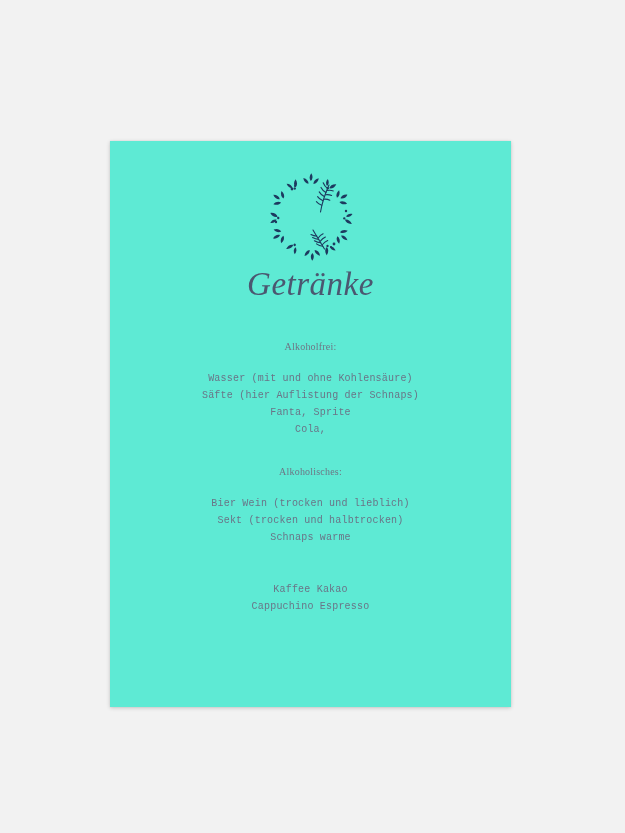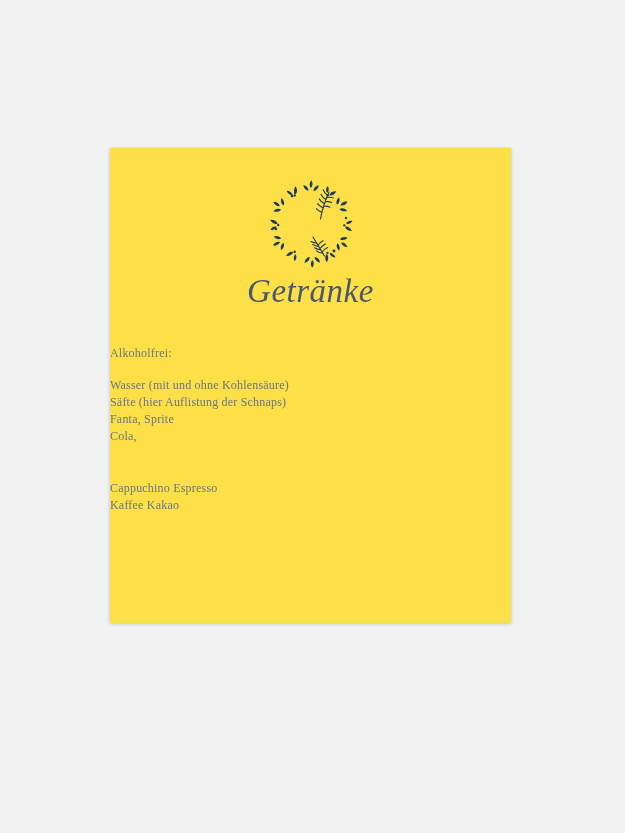--- a/index.html
+++ b/index.html
@@ -7,24 +7,24 @@
     position: relative;
     width: 625px;
     height: 833px;
     background: #f2f2f2;
     overflow: hidden;
     font-family: "Liberation Serif", serif;
   }
   .card {
     position: absolute;
     left: 110px;
-    top: 148px;
+    top: 141px;
     width: 401px;
-    height: 475px;
-    background: #fde047;
+    height: 566px;
+    background: #5eead4;
     box-shadow: 0 1px 4px rgba(0,0,0,0.18), 0 0 1px rgba(0,0,0,0.10);
   }
   .wreath {
     position: absolute;
     top: 26px;
     left: 50%;
     transform: translateX(-50%);
     width: 100px;
     height: 100px;
   }
@@ -39,34 +39,36 @@
     font-weight: 400;
     font-size: 33px;
     letter-spacing: 0.5px;
     color: #4b5770;
   }
   .menu {
     position: absolute;
     top: 197px;
     left: 0;
     right: 0;
-    font-size: 12px;
+    text-align: center;
+    font-size: 10px;
     line-height: 17px;
     letter-spacing: 0.2px;
   }
   .sec { margin: 0; }
   .sec-2 { margin-top: 25px; }
   .sec-3 { margin-top: 35px; }
   .heading {
     margin: 0 0 15px 0;
     color: #6e7584;
   }
   .line {
     margin: 0;
     color: #6a7487;
+    font-family: Liberation Mono, monospace;
   }
 </style>
 </head>
 <body>
 
 <div class="stage">
   <div class="card">
 
     <div class="wreath">
       <svg viewBox="0 0 100 100" width="100" height="100" aria-hidden="true">
@@ -130,21 +132,27 @@
     <div class="menu">
 
       <section class="sec sec-1">
         <p class="heading">Alkoholfrei:</p>
         <p class="line">Wasser (mit und ohne Kohlensäure)</p>
         <p class="line">Säfte (hier Auflistung der Schnaps)</p>
         <p class="line">Fanta, Sprite</p>
         <p class="line">Cola,</p>
       </section>
 
+      <section class="sec sec-2">
+        <p class="heading">Alkoholisches:</p>
+        <p class="line">Bier Wein (trocken und lieblich)</p>
+        <p class="line">Sekt (trocken und halbtrocken)</p>
+        <p class="line">Schnaps warme</p>
+      </section>
 
       <section class="sec sec-3">
+        <p class="line">Kaffee Kakao</p>
         <p class="line">Cappuchino Espresso</p>
-        <p class="line">Kaffee Kakao</p>
       </section>
 
     </div>
   </div>
 </div>
 
 </body></html>

